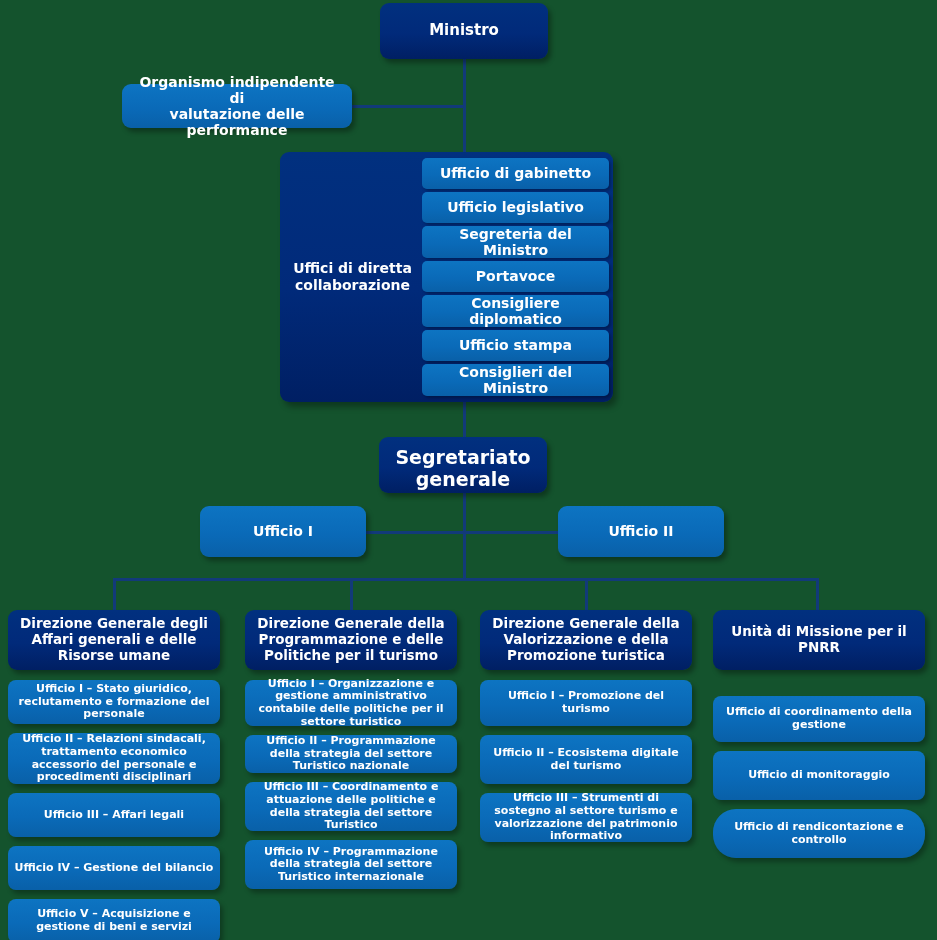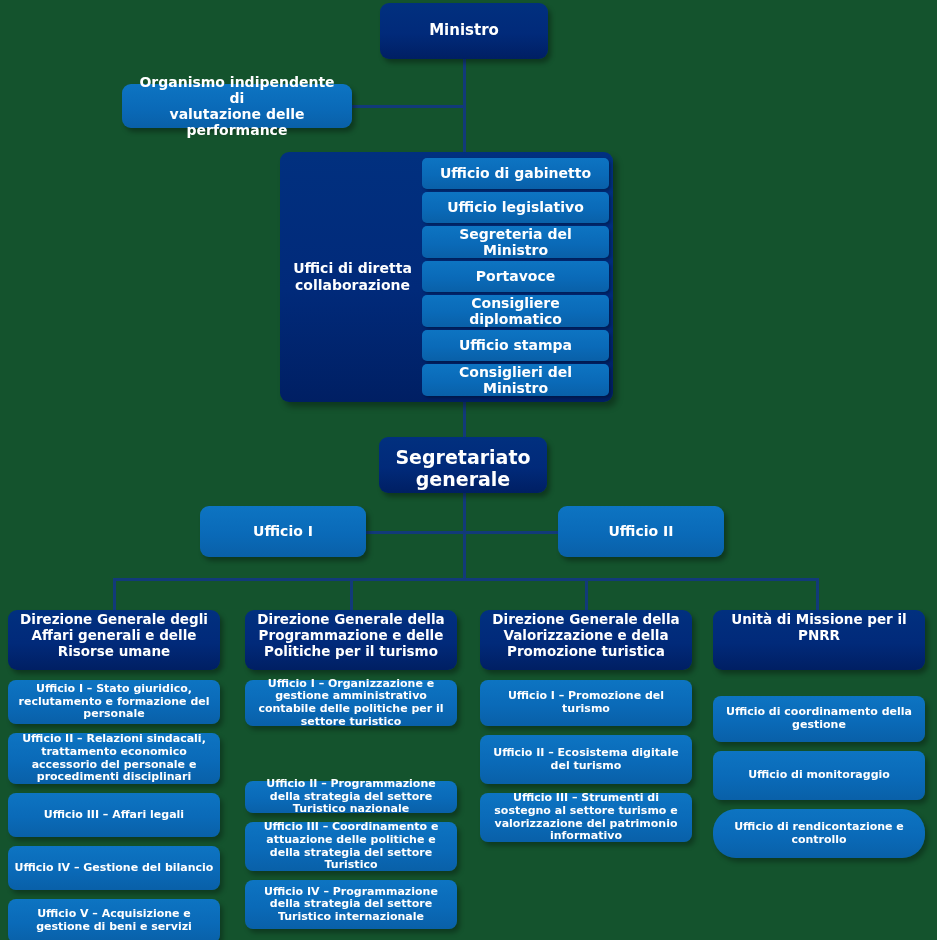--- a/index.html
+++ b/index.html
@@ -125,20 +125,21 @@
     width: 212px;
     top: 610px;
     display: flex;
     flex-direction: column;
     z-index: 3;
   }
   .dept-head {
     box-sizing: border-box;
     height: 60px;
     display: flex;
+    align-items: center;
     justify-content: center;
     text-align: center;
     color: #fff;
     font-weight: bold;
     border-radius: 9px;
     background: #012a7a;
     background: linear-gradient(to bottom, #01307f 0%, #012a7a 55%, #001f63 100%);
     box-shadow: 3px 4px 5px rgba(0,0,0,0.33);
     line-height: 1.18;
     padding: 2px 6px;
@@ -268,21 +269,21 @@
     <div class="dept-head t-dg-head">
       <span>
         <span>Direzione Generale della</span><br>
         <span>Programmazione e delle</span><br>
         <span>Politiche per il turismo</span>
       </span>
     </div>
     <div class="dept-sub t-dg-sub" style="height:46px;">
       <span>Ufficio I – Organizzazione e gestione amministrativo contabile delle politiche per il settore turistico</span>
     </div>
-    <div class="dept-sub t-dg-sub" style="height:32px;margin-top:46px;">
+    <div class="dept-sub t-dg-sub" style="height:38px;">
       <span>Ufficio II – Programmazione della strategia del settore Turistico nazionale</span>
     </div>
     <div class="dept-sub t-dg-sub" style="height:49px;">
       <span>Ufficio III – Coordinamento e attuazione delle politiche e della strategia del settore Turistico</span>
     </div>
     <div class="dept-sub t-dg-sub" style="height:49px;">
       <span>Ufficio IV – Programmazione della strategia del settore Turistico internazionale</span>
     </div>
   </div>
 

